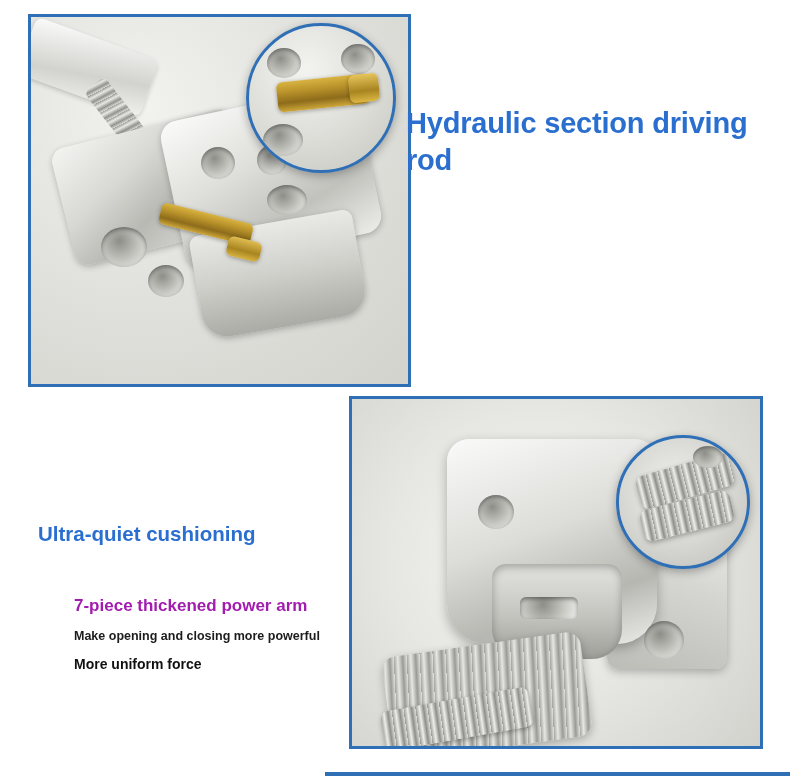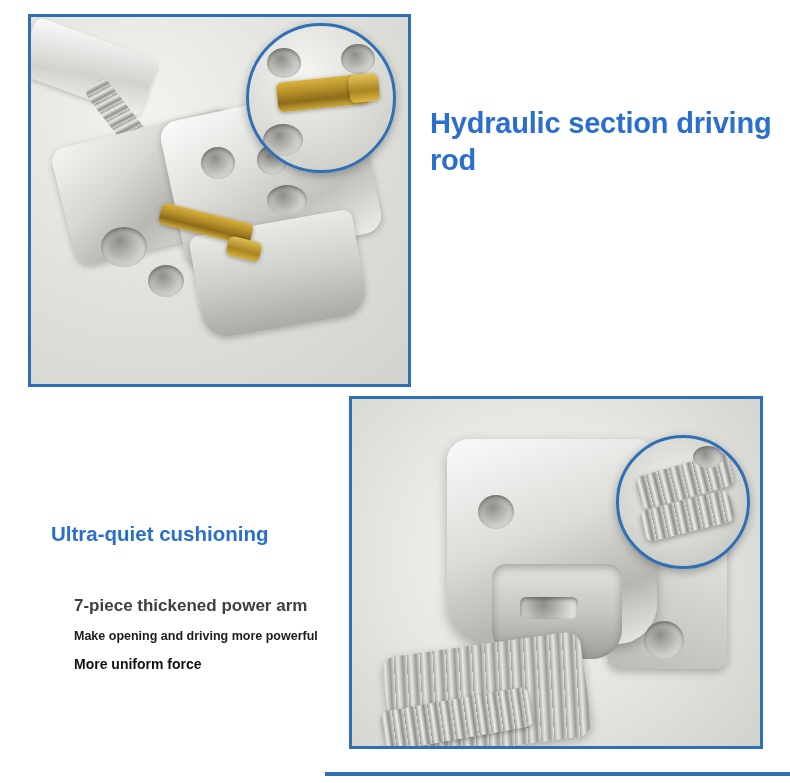--- a/index.html
+++ b/index.html
@@ -158,55 +158,55 @@
   .knurl {
     position: absolute;
     background: repeating-linear-gradient(92deg, #9c9c97 0px, #ededea 4px, #8f8f8a 8px, #dcdcd9 12px);
     border-radius: 8px;
     box-shadow: 0 2px 5px rgba(0,0,0,.3);
   }
 
   
   .headline-1 {
     position: absolute;
-    left: 430px;
+    left: 406px;
     top: 105px;
     width: 345px;
     color: #2a6fd0;
     font-size: 29px;
     font-weight: bold;
     line-height: 1.28;
     letter-spacing: -0.2px;
   }
   .body-1 {
     position: absolute;
     left: 424px;
     top: 200px;
     width: 350px;
     color: #1a1a1a;
     font-size: 16.5px;
     font-weight: bold;
     line-height: 1.46;
   }
   .headline-2 {
     position: absolute;
-    left: 51px;
+    left: 38px;
     top: 521px;
     width: 300px;
     color: #2a6fd0;
     font-size: 20.5px;
     font-weight: bold;
     line-height: 1.3;
   }
   .sub-a {
     position: absolute;
     left: 74px;
     top: 595px;
     width: 290px;
-    color: #404040;
+    color: #a21caf;
     font-size: 17px;
     font-weight: bold;
     line-height: 1.3;
   }
   .sub-b {
     position: absolute;
     left: 74px;
     top: 628px;
     width: 300px;
     color: #1c1c1c;
@@ -268,21 +268,21 @@
     </div>
   </div>
 
   <div class="headline-1">Hydraulic section driving rod</div>
 
 
   <div class="headline-2">Ultra-quiet cushioning</div>
 
   <div class="sub-a">7-piece thickened power arm</div>
 
-  <div class="sub-b">Make opening and driving more powerful</div>
+  <div class="sub-b">Make opening and closing more powerful</div>
 
   <div class="sub-c">More uniform force</div>
 
   <div class="panel-bottom">
     <div class="photo-bg"></div>
 
     <div class="b-plate-right"></div>
     <div class="b-plate-main"></div>
     <div class="b-cup"></div>
     <div class="b-knuckle"></div>

